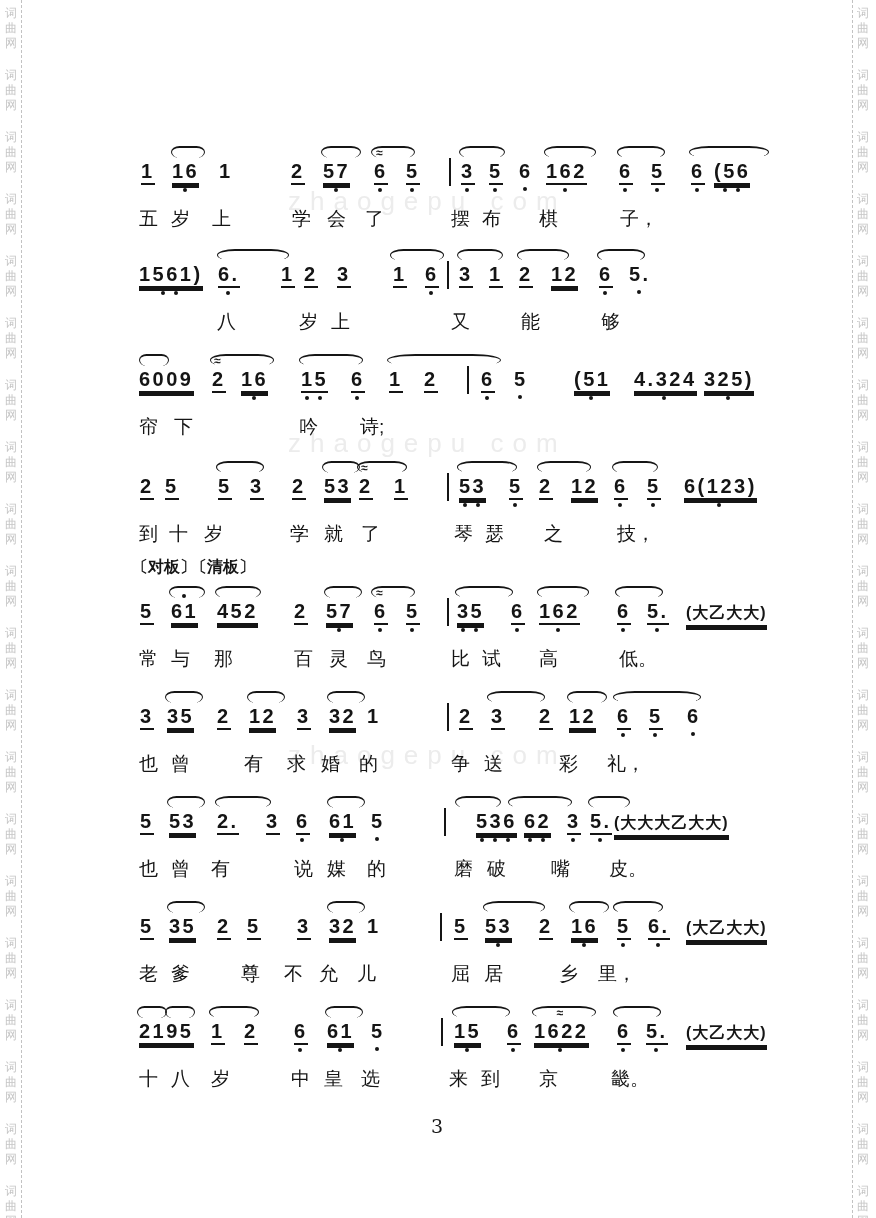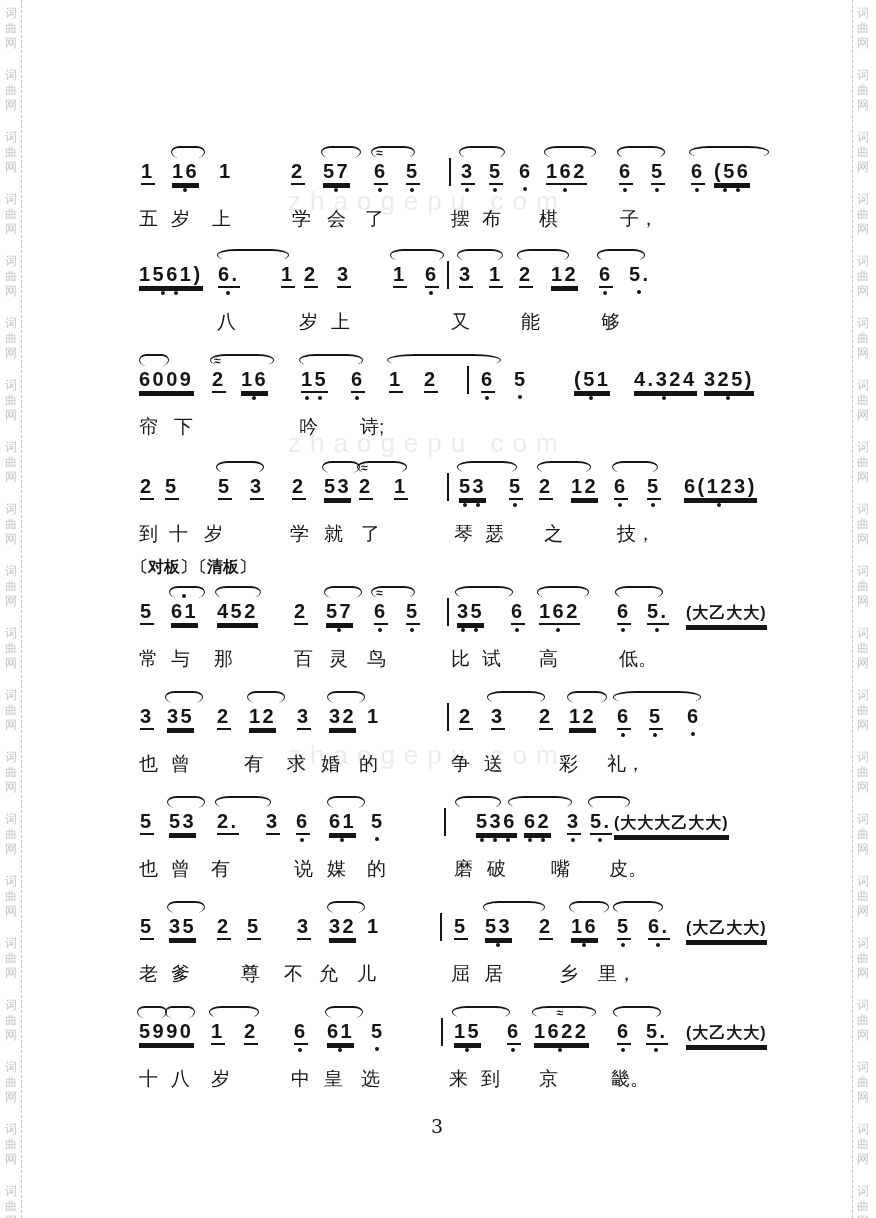--- a/index.html
+++ b/index.html
@@ -617,21 +617,21 @@
         <span class="lyric" style="left: 598px;">里，</span>
       </div>
       <div class="system" style="top: 1020px;">
         <div class="arc" style="left: 137px; width: 28px;"></div>
         <div class="arc" style="left: 165px; width: 28px;"></div>
         <div class="arc" style="left: 209px; width: 48px;"></div>
         <div class="arc" style="left: 325px; width: 36px;"></div>
         <div class="arc" style="left: 452px; width: 56px;"></div>
         <div class="arc" style="left: 532px; width: 62px;"></div>
         <div class="arc" style="left: 613px; width: 46px;"></div>
-        <span class="note u2" style="left: 139px;">5990</span>
+        <span class="note u2" style="left: 139px;">2195</span>
         <span class="note u1" style="left: 211px;">1</span>
         <span class="note u1" style="left: 244px;">2</span>
         <span class="note u1" style="left: 294px;">6<div class="dotrow">
             <div class="ndot"></div>
           </div></span>
         <span class="note u2" style="left: 327px;">61<div class="dotrow">
             <div class="ndot"></div>
           </div></span>
         <span class="note" style="left: 371px;">5<div class="dotrow">
             <div class="ndot"></div>

